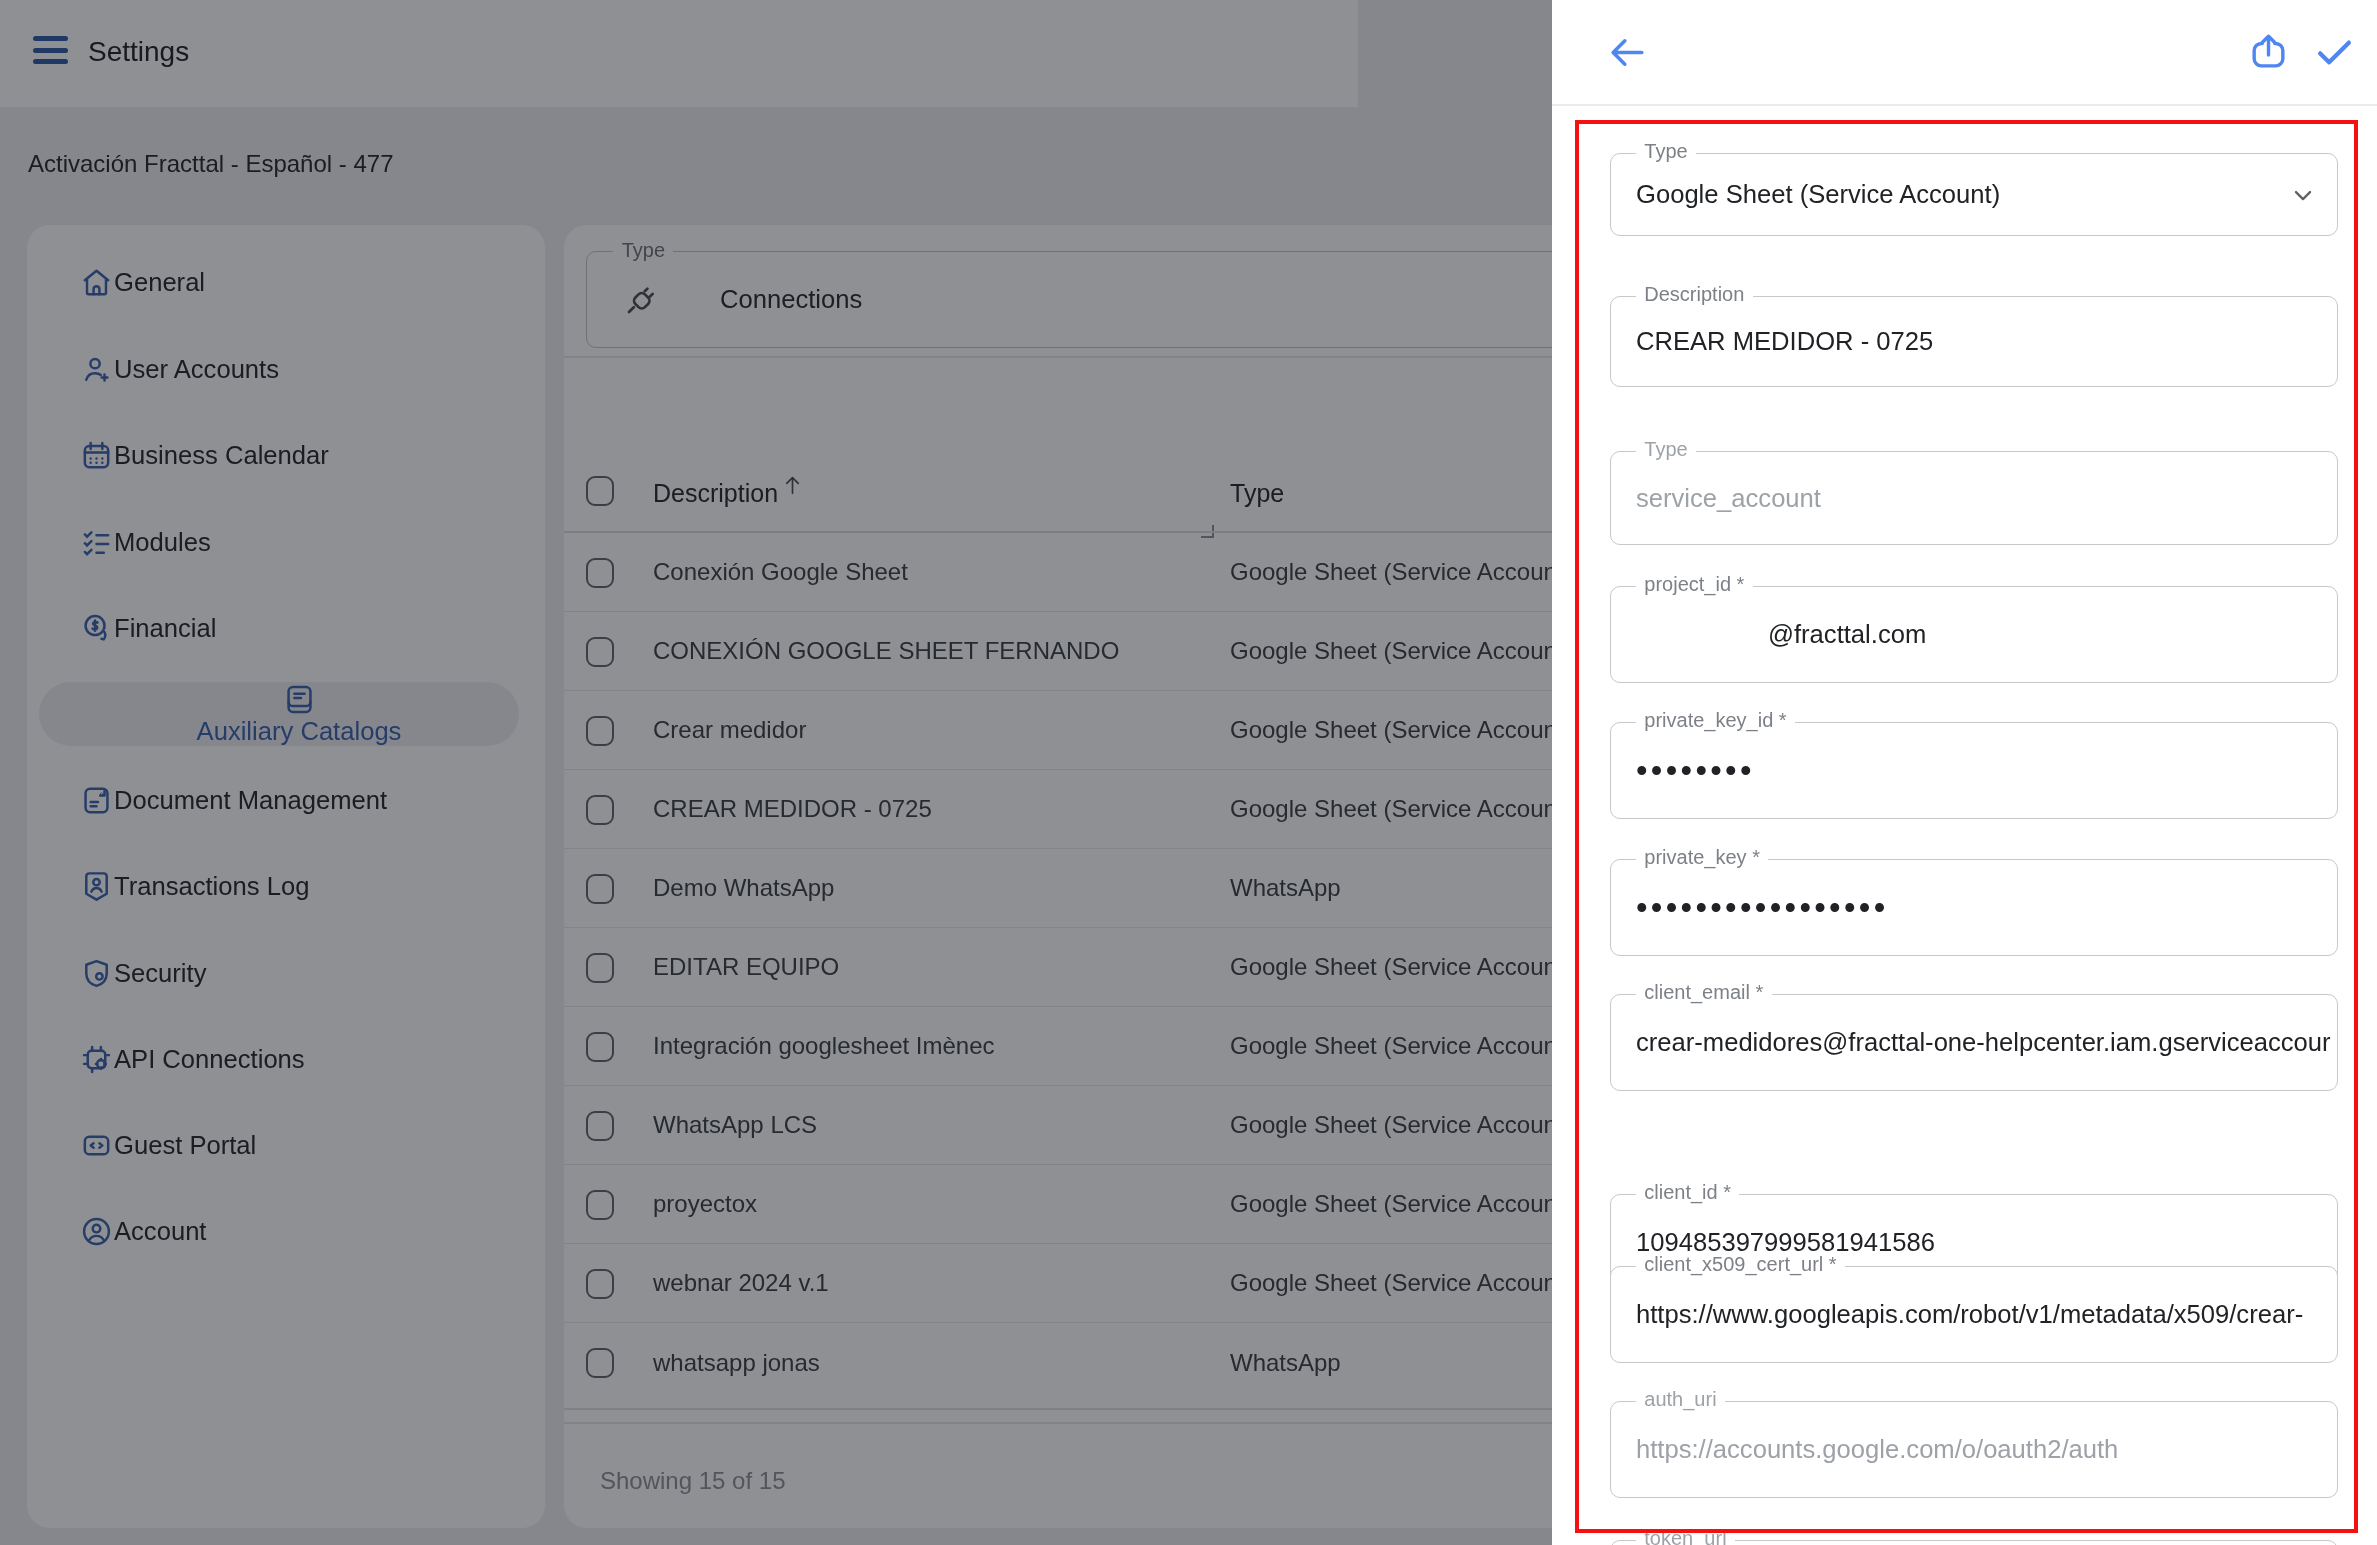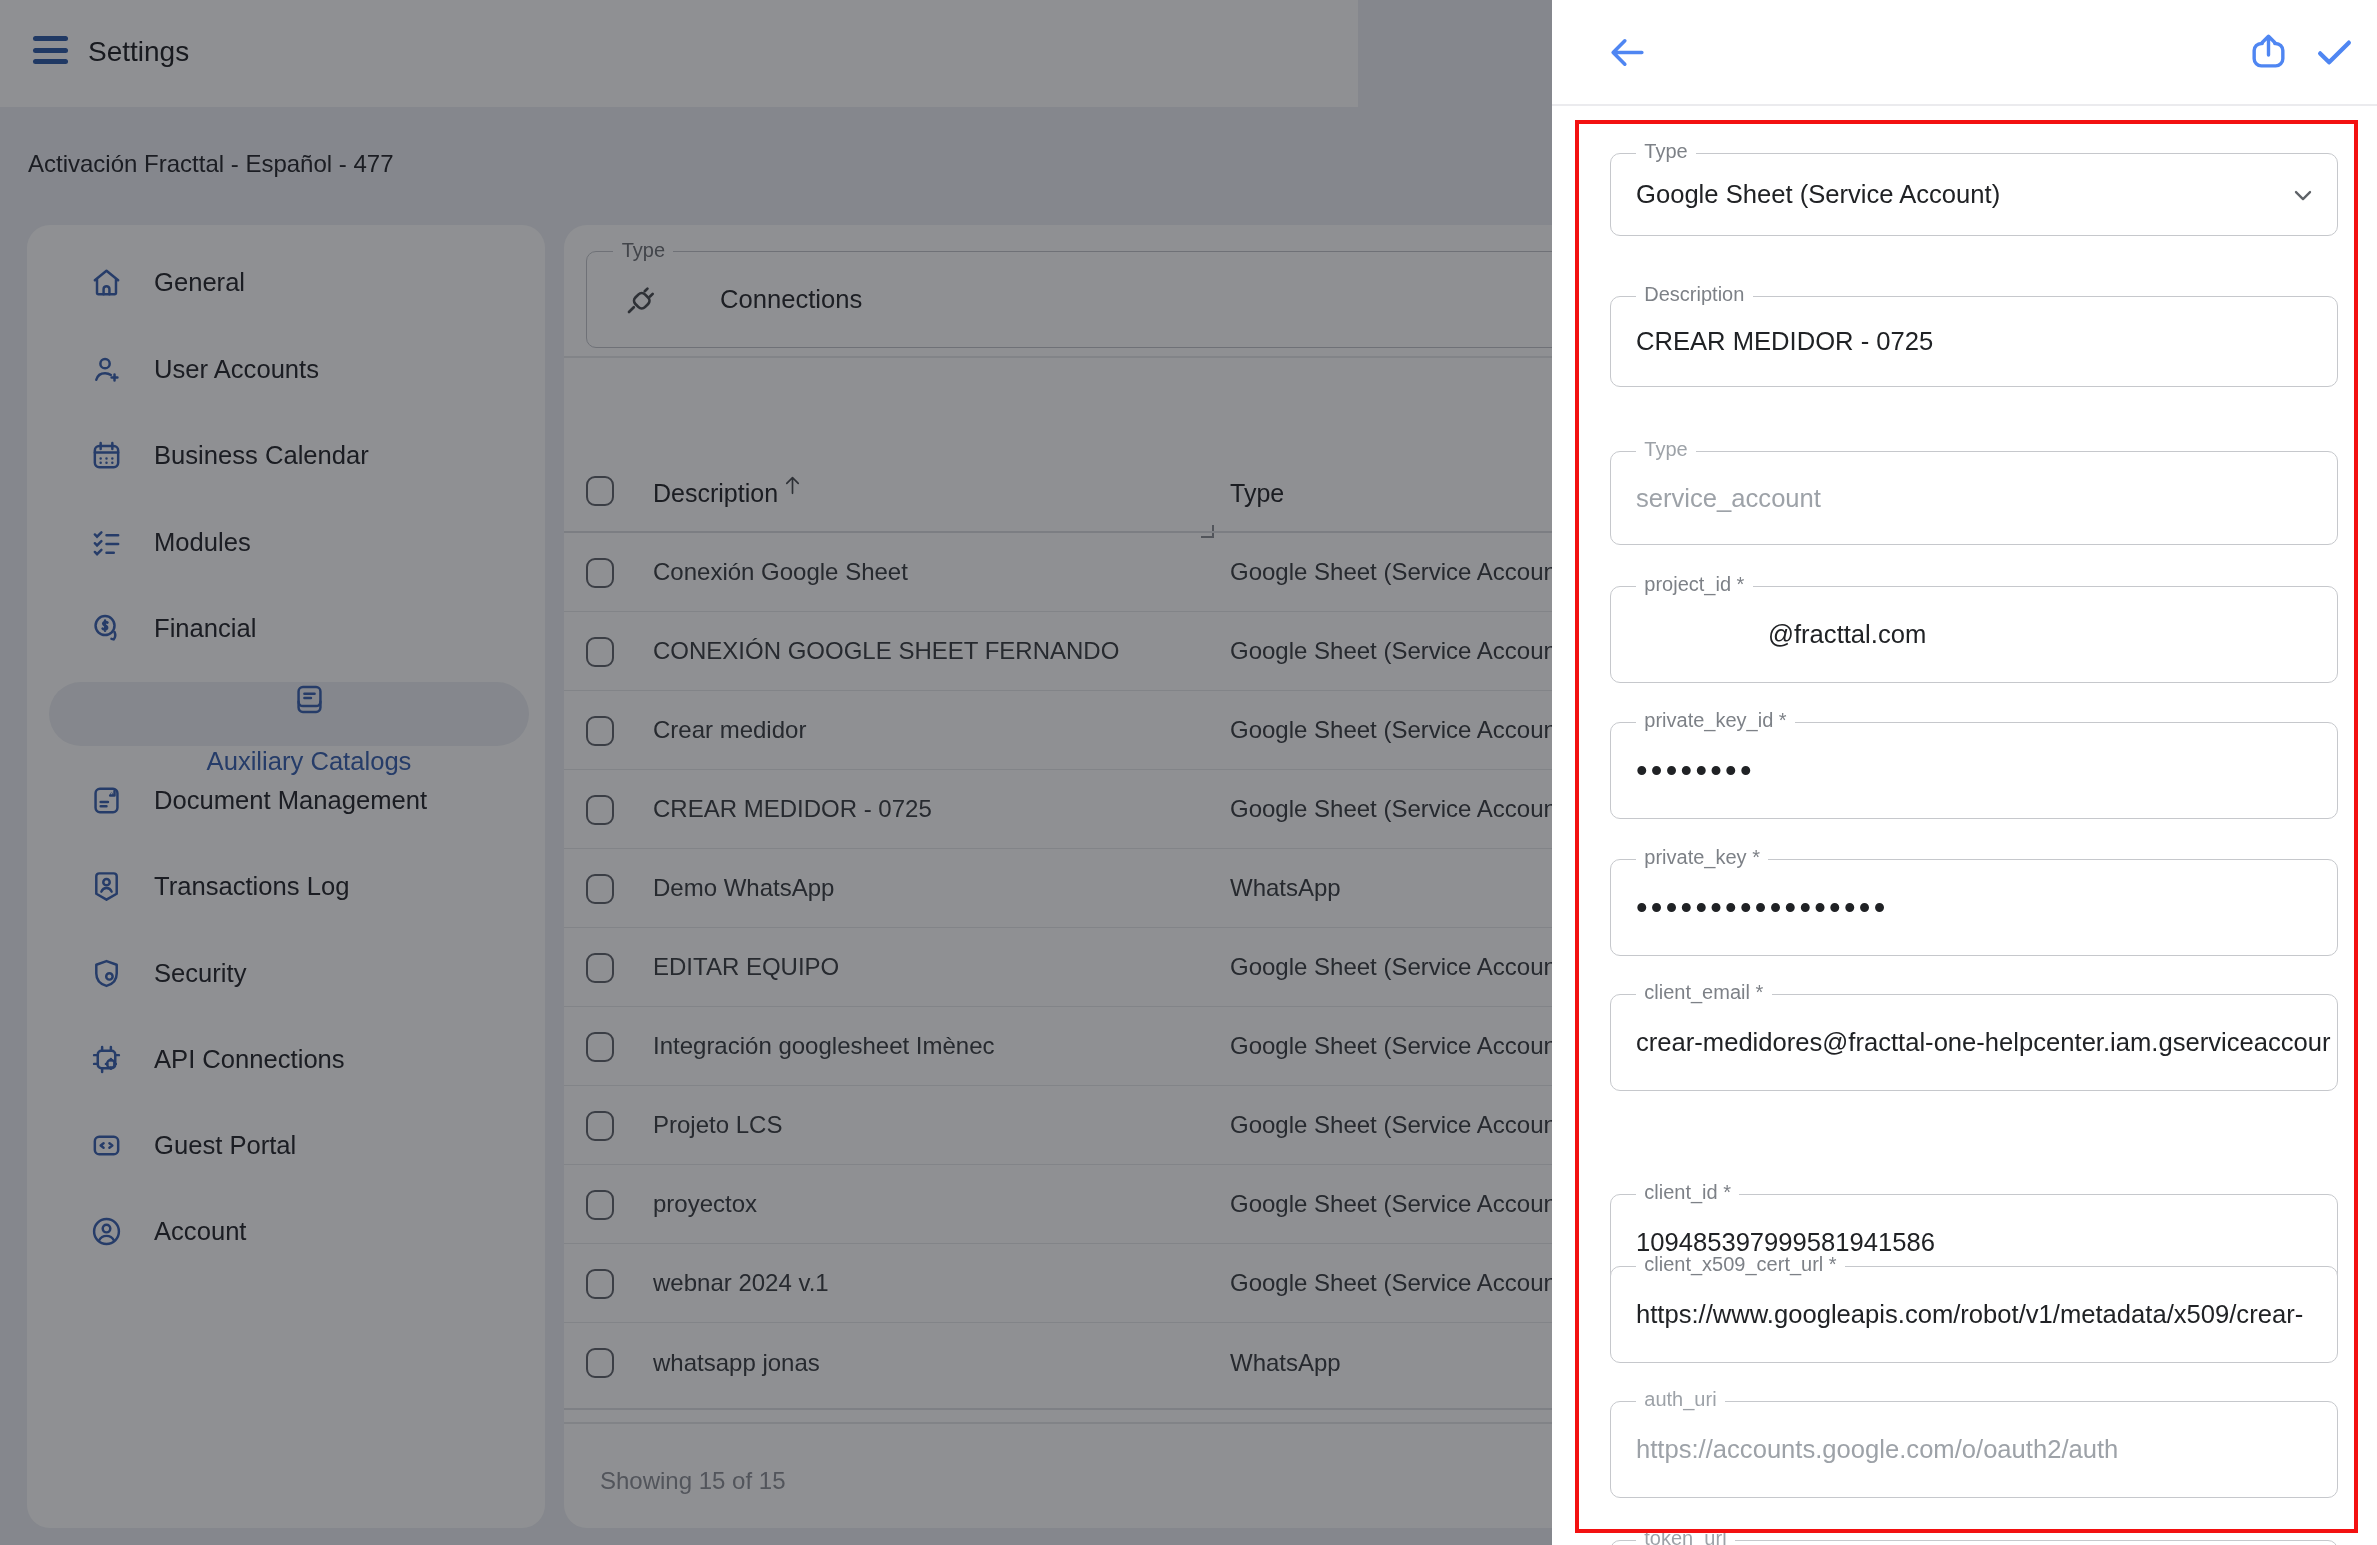--- a/index.html
+++ b/index.html
@@ -9,22 +9,22 @@
   
   .app { position:absolute; inset:0; width:1552px; height:1545px; }
   .topbar { position:absolute; left:0; top:0; width:1358px; height:107px; background:#ffffff; }
   .hamburger { position:absolute; left:33px; top:36px; width:35px; height:33px; cursor:pointer; }
   .hamburger span { display:block; height:5px; border-radius:2.5px; background:#2f5ca8; margin-bottom:6.6px; }
   .app-title { position:absolute; left:88px; top:36px; font-size:28px; color:#202226; font-weight:500; }
   .subtitle { position:absolute; left:28px; top:150px; font-size:24px; color:#27292e; }
 
   .sidecard { position:absolute; left:27px; top:225px; width:518px; height:1303px;
     background:#ffffff; border-radius:23px; }
-  .side-item { position:absolute; left:22px; width:480px; height:64px; border-radius:36px;
-    display:flex; align-items:center; padding-left:40px; gap:30px; cursor:pointer; }
+  .side-item { position:absolute; left:12px; width:480px; height:64px; border-radius:36px;
+    display:flex; align-items:center; padding-left:40px; cursor:pointer; }
   .side-item.selected { background:#eceff3;flex-direction:column; }
   .side-item .sicon { width:35px; height:35px; color:#3a63b0; flex:0 0 35px; }
   .side-item .slabel { font-size:25.6px; color:#26282d; }
   .side-item.selected .slabel { color:#3a63b0; }
 
   .maincard { position:absolute; left:564px; top:225px; width:1814px; height:1303px;
     background:#ffffff; border-radius:23px 0 0 23px; }
 
   .filter-field { position:absolute; left:22px; top:26.4px; width:1238px; height:97px;
     border:1.7px solid #c3c6cb; border-radius:10px; }
@@ -287,21 +287,21 @@
         <span class="td-desc">EDITAR EQUIPO</span>
         <span class="td-type">Google Sheet (Service Account)</span>
       </div>
       <div class="trow">
         <span class="checkbox"></span>
         <span class="td-desc">Integración googlesheet Imènec</span>
         <span class="td-type">Google Sheet (Service Account)</span>
       </div>
       <div class="trow">
         <span class="checkbox"></span>
-        <span class="td-desc">Projeto LCS</span>
+        <span class="td-desc">WhatsApp LCS</span>
         <span class="td-type">Google Sheet (Service Account)</span>
       </div>
       <div class="trow">
         <span class="checkbox"></span>
         <span class="td-desc">proyectox</span>
         <span class="td-type">Google Sheet (Service Account)</span>
       </div>
       <div class="trow">
         <span class="checkbox"></span>
         <span class="td-desc">webnar 2024 v.1</span>

